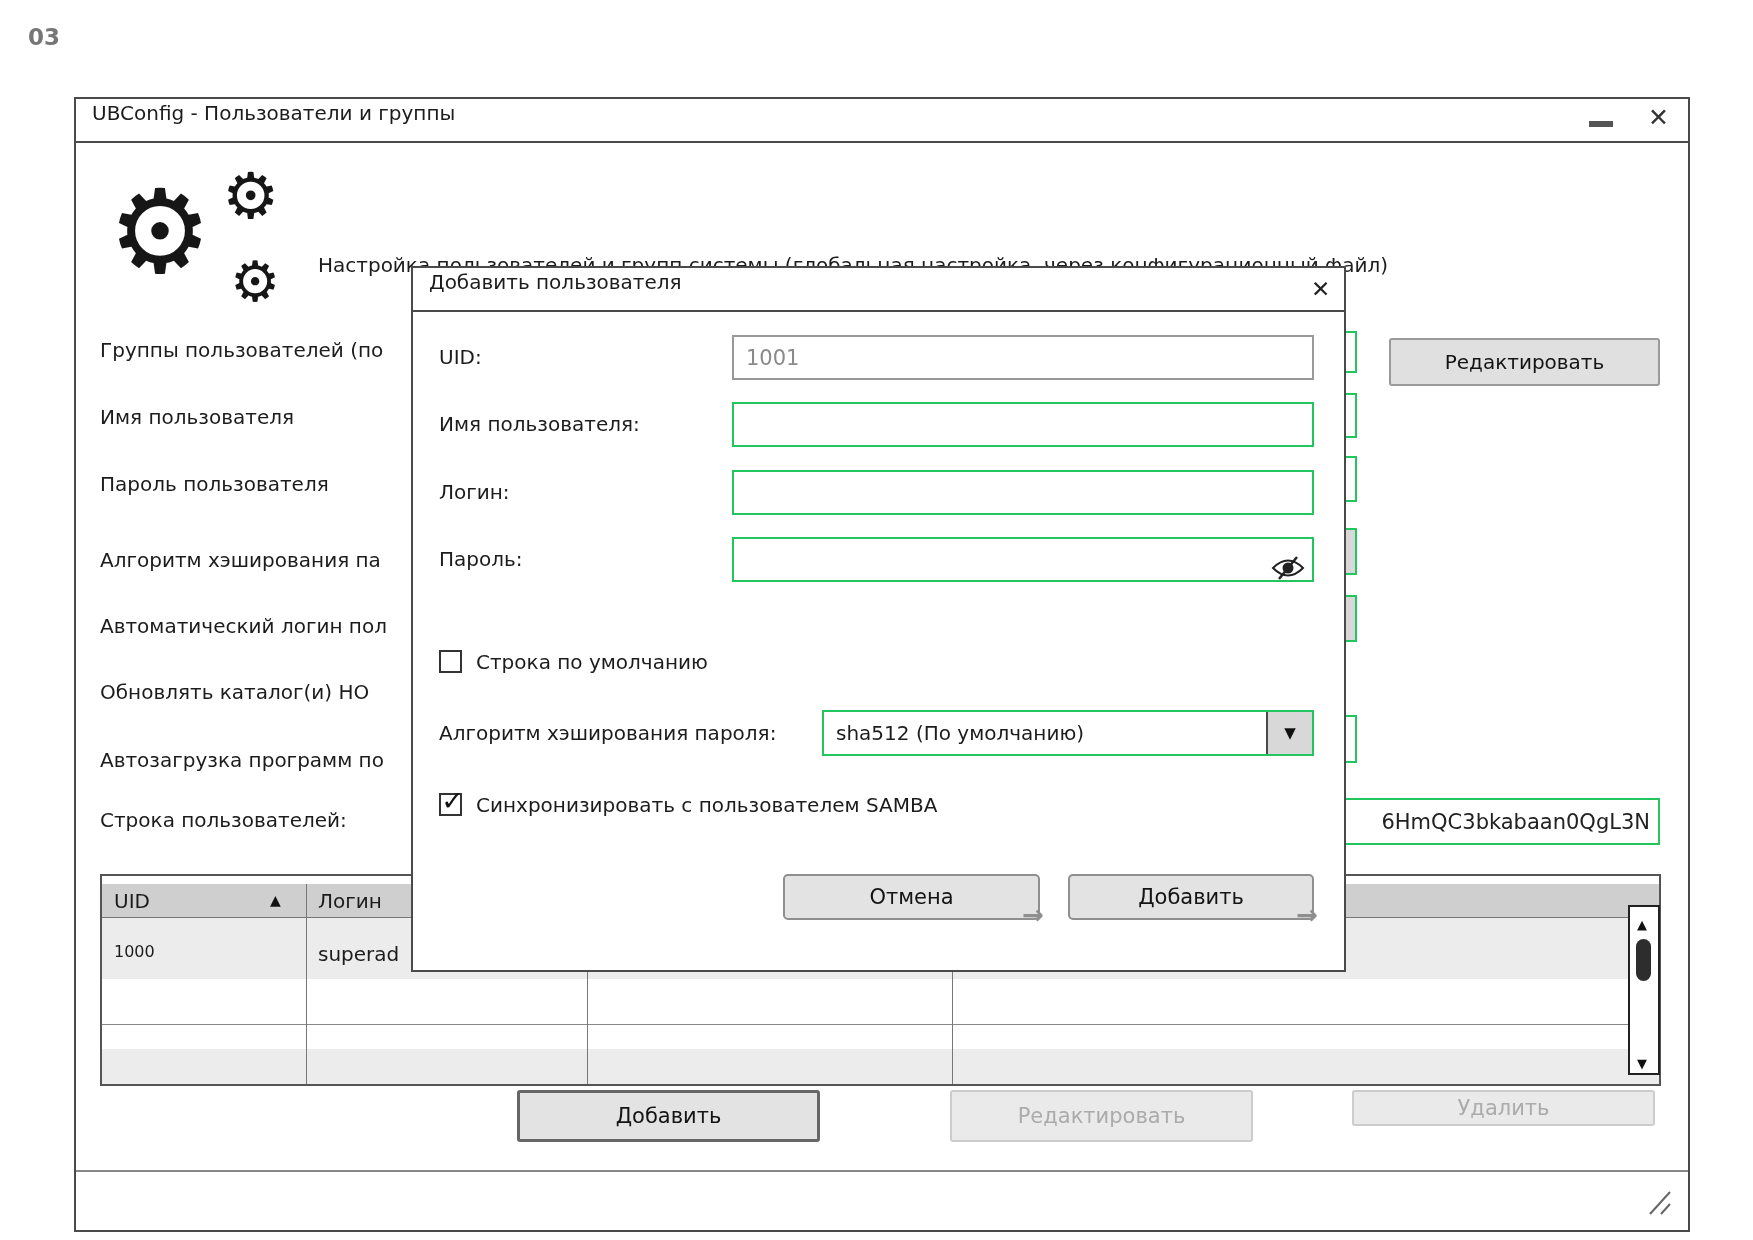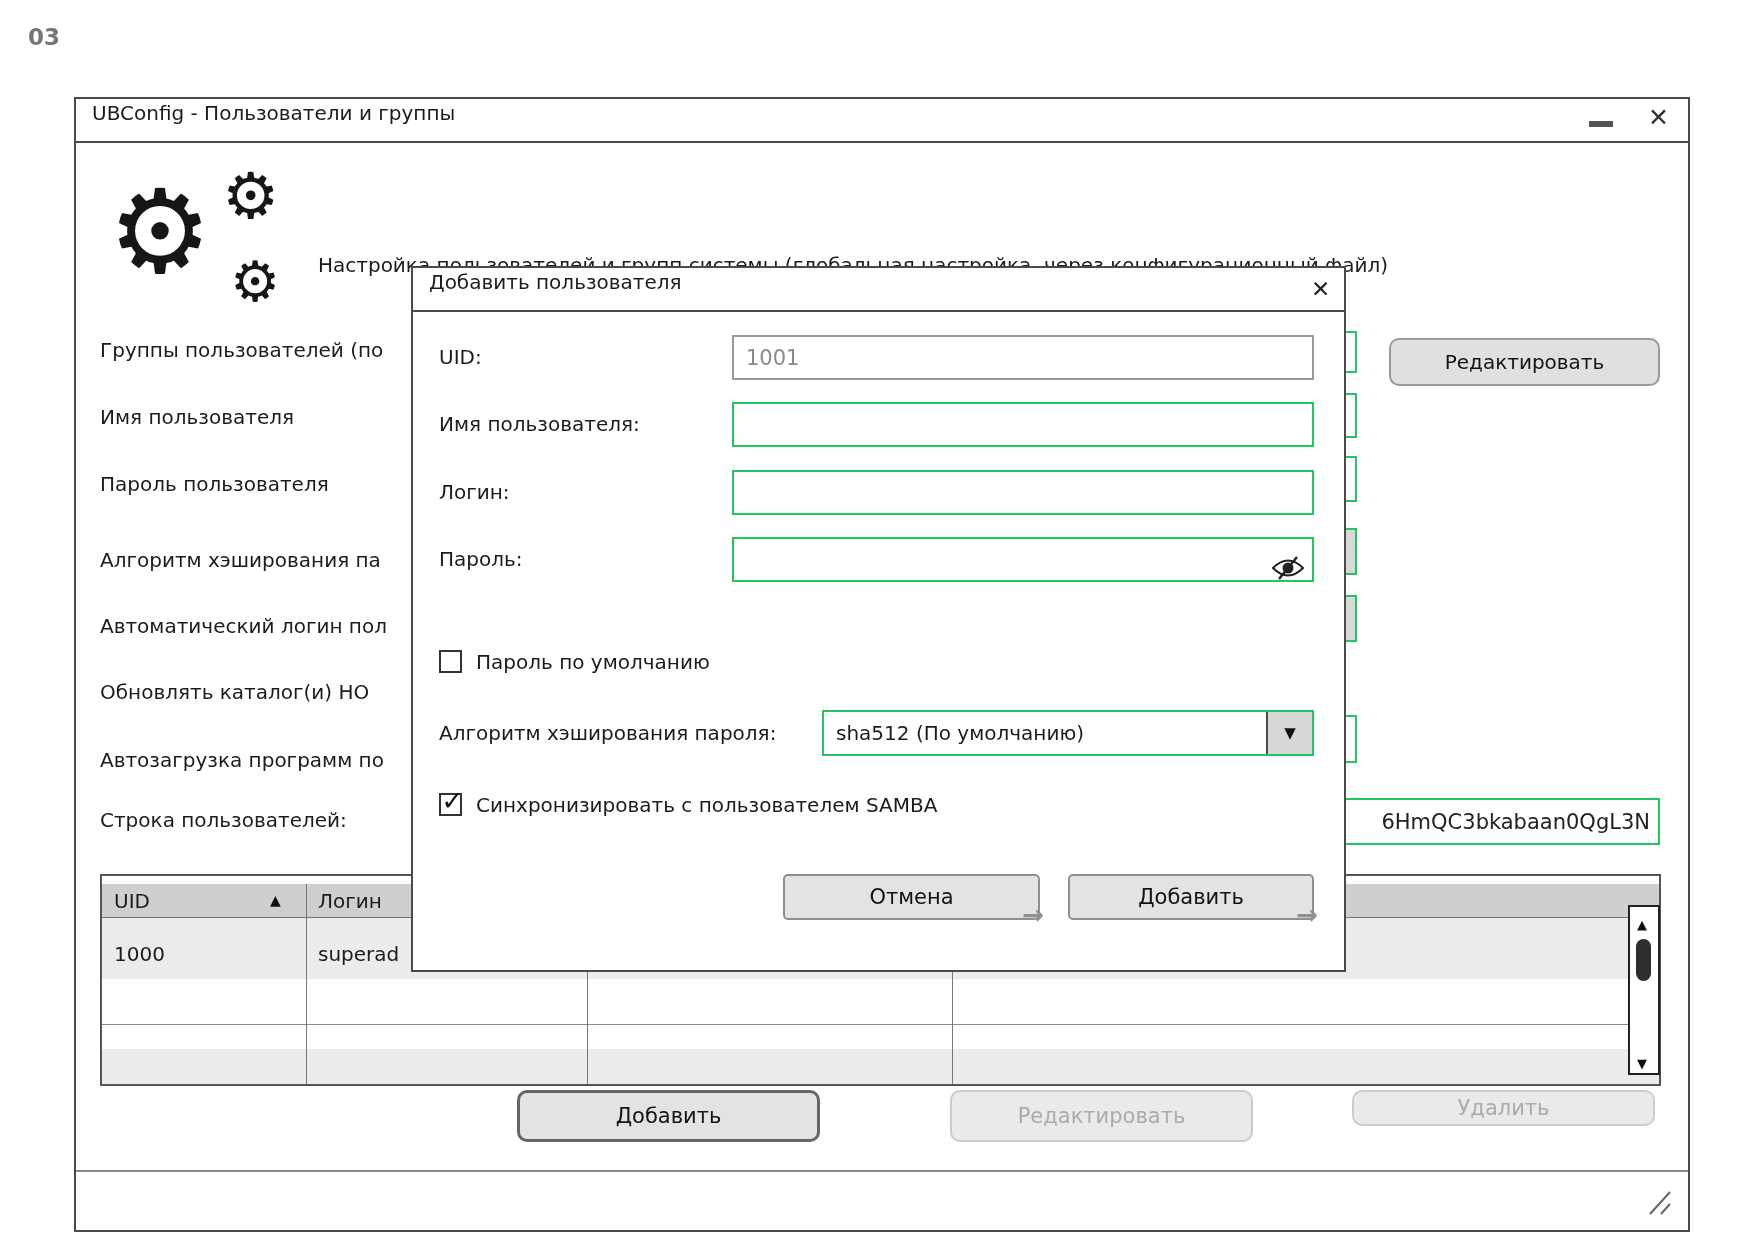--- a/index.html
+++ b/index.html
@@ -1,20 +1,20 @@
 <!DOCTYPE html>
 <html><head>
 <meta charset="utf-8">
 <style>
   html,body{margin:0;padding:0;background:#ffffff;}
   body{width:1753px;height:1240px;position:relative;font-family:"DejaVu Sans",sans-serif;color:#1c1c1c;overflow:hidden;}
   .abs{position:absolute;box-sizing:border-box;margin-top:8px;}
   .lbl{position:absolute;box-sizing:border-box;font-size:20px;color:#1c1c1c;white-space:nowrap;}
   .fld{position:absolute;box-sizing:border-box;background:#fff;border:2px solid #22c55e;}
-  .btn{position:absolute;box-sizing:border-box;background:#e3e3e3;border:2px solid #8f8f8f;display:flex;align-items:center;justify-content:center;font-size:20px;color:#141414;border-radius:10px;}
+  .btn{position:absolute;box-sizing:border-box;background:#e3e3e3;border:2px solid #8f8f8f;display:flex;align-items:center;justify-content:center;font-size:20px;color:#141414;border-radius:3px;}
   .btn.disabled{background:#eaeaea;border-color:#cccccc;color:#ababab;}
   .combo-arrow{position:absolute;top:0;right:0;bottom:0;width:44px;background:#d8d8d8;border-left:2px solid #4a4a4a;display:flex;align-items:center;justify-content:center;font-size:15px;color:#111;}
   .chk{position:absolute;box-sizing:border-box;width:23px;height:23px;background:#fff;border:2px solid #333;display:flex;align-items:center;justify-content:center;font-size:24px;line-height:1;color:#111;}
   .win-border{border:2px solid #4a4a4a;background:#fff;}
   .link-arrow{position:absolute;right:-6px;bottom:-12px;font-size:26px;color:#8f8f8f;font-weight:bold;}
 </style>
 </head>
 <body>
 
 <div class="abs" style="left:28px;top:16px;font-size:23px;font-weight:bold;color:#777;">03</div>
@@ -62,21 +62,21 @@
 <div class="btn" style="left:1389px;top:338px;width:271px;height:48px;background:#e0e0e0;border:2px solid #9a9a9a;">Редактировать</div>
 
 <div class="abs" style="left:100px;top:866px;width:1561px;height:212px;border:2px solid #555;background:#fff;overflow:hidden;">
 
   <div class="abs" style="left:0;top:0;width:100%;height:34px;background:#cfcfcf;border-bottom:1px solid #777;"></div>
   <div class="abs" style="left:12px;top:5px;font-size:20px;">UID</div>
   <span class="abs" style="left:168px;top:8px;font-size:14px;color:#111;">▲</span>
   <div class="abs" style="left:216px;top:5px;font-size:20px;">Логин</div>
 
   <div class="abs" style="left:0;top:34px;width:100%;height:61px;background:#ececec;">
-    <span class="abs" style="left:12px;top:16px;font-size:20px;">1000</span>
+    <span class="abs" style="left:12px;top:16px;font-size:16px;">1000</span>
     <span class="abs" style="left:216px;top:16px;font-size:20px;">superad</span>
   </div>
   <div class="abs" style="left:0;top:95px;width:100%;height:45px;background:#fff;"></div>
   <div class="abs" style="left:0;top:140px;width:100%;height:25px;background:#fff;border-top:1px solid #888;"></div>
   <div class="abs" style="left:0;top:165px;width:100%;height:47px;background:#ececec;"></div>
 
   <div class="abs" style="left:204px;top:0;width:1px;height:100%;background:#777;"></div>
   <div class="abs" style="left:485px;top:0;width:1px;height:100%;background:#777;"></div>
   <div class="abs" style="left:850px;top:0;width:1px;height:100%;background:#777;"></div>
 </div>
@@ -119,21 +119,21 @@
 <div class="fld" style="left:732px;top:537px;width:582px;height:45px;"></div>
 <div class="abs" style="left:1270px;top:546px;width:36px;height:28px;">
   <svg width="36" height="28" viewBox="0 0 36 28">
     <path d="M3 14 Q18 -1 33 14 Q18 29 3 14 Z" fill="none" stroke="#222" stroke-width="2"></path>
     <circle cx="18" cy="14" r="5.5" fill="#222"></circle>
     <line x1="27" y1="3" x2="9" y2="25" stroke="#222" stroke-width="2.5"></line>
   </svg>
 </div>
 
 <div class="chk" style="left:439px;top:650px;"></div>
-<div class="lbl" style="left:476px;top:650px;">Пароль по умолчанию</div>
+<div class="lbl" style="left:476px;top:650px;">Строка по умолчанию</div>
 
 <div class="lbl" style="left:439px;top:721px;">Алгоритм хэширования пароля:</div>
 <div class="fld" style="left:822px;top:710px;width:492px;height:46px;display:flex;align-items:center;padding:0 56px 0 12px;">
   <span style="font-size:20px;white-space:nowrap;">sha512 (По умолчанию)</span>
   <span class="combo-arrow">▼</span>
 </div>
 
 <div class="chk" style="left:439px;top:793px;">
   <span style="position:relative;top:-4px;left:2px;font-size:27px;font-weight:bold;">✓</span>
 </div>

